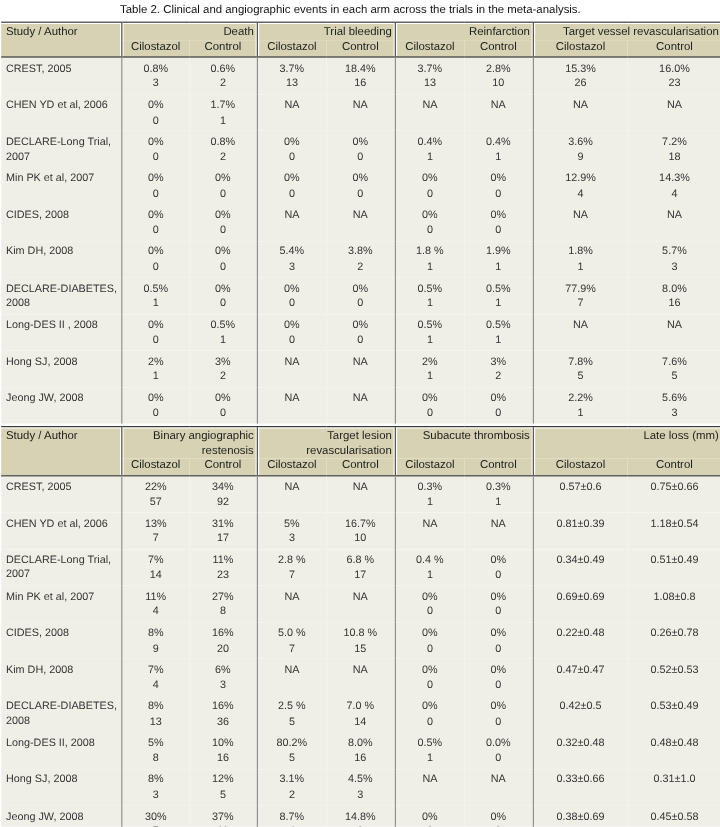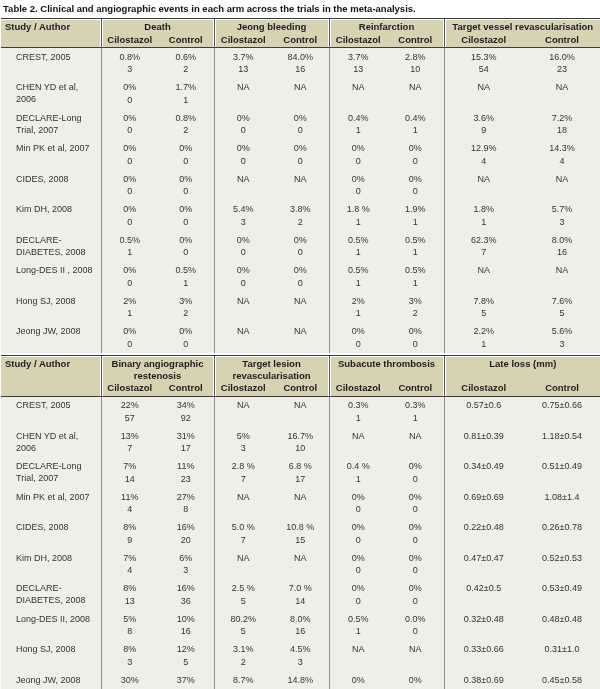--- a/index.html
+++ b/index.html
@@ -4,57 +4,58 @@
 <style>
   html,body{margin:0;padding:0;background:#fff;}
   body{
     width:600px;height:689px;
     font-family:"Liberation Sans","DejaVu Sans",sans-serif;
     color:#2b2b2b;
     -webkit-font-smoothing:antialiased;
   }
   .page{padding:2px 1px 0 1px;}
   .title{
-    font-size:9.5px;font-weight:bold;color:#111;
-    padding:1px 18px 4px 2px;letter-spacing:0;
+    font-size:9.5px;font-weight:normal;color:#111;
+    padding:1px 18px 4px 2px;letter-spacing:0;text-align:center;
   }
   table.data-table{
     width:598px;table-layout:fixed;border-collapse:collapse;
     font-size:9px;line-height:12.5px;
   }
   table.data-table.second{margin-top:2px;}
   
   thead th{
     background:var(--header-bg,#d6d2b3);
-    font-weight:bold;color:#1d1d1d;font-size:9.5px;line-height:11.5px;
+    font-weight:normal;color:#1d1d1d;font-size:9.5px;line-height:11.5px;
     padding:2px 2px 1px 2px;vertical-align:top;text-align:center;
   }
   thead tr.grow th{border-top:1px solid #3c3c3c;}
   th.study-h{
     text-align:left;padding-left:4px;
     box-shadow:inset 0 1px 0 #fff, inset -1px 0 0 #fff;
   }
   th.group{
     box-shadow:inset 0 1px 0 #fff, inset 1px 0 0 #fff, inset -1px 0 0 #fff;
+    text-align:right;
   }
   th.sub-start{box-shadow:inset 1px 0 0 #fff;text-align:center;}
   th.sub-end{box-shadow:inset -1px 0 0 #fff;}
   tr.subrow th{padding-top:0;padding-bottom:2px;}
   
   .gstart{border-left:1px solid #5a5a5a;}
   tbody td.gstart{border-left:1px solid #8f8f8f;}
   
   tbody td{
     background:var(--body-bg,#f0efe7);
     height:28px;vertical-align:top;text-align:center;
     padding:2.5px 1px 0 1px;color:#333;
   }
   tbody tr:first-child td{border-top:1px solid #3c3c3c;}
   table.second tbody tr:last-child td{border-bottom:1px solid #5a5a5a;}
-  td.study{text-align:left;padding-left:15px;padding-right:2px;line-height:12px;}
+  td.study{text-align:left;padding-left:4px;padding-right:2px;line-height:12px;}
   td.val div{min-height:12.5px;}
 </style>
 </head>
 <body>
 
 <div class="page">
 
   <div class="title">Table 2. Clinical and angiographic events in each arm across the trials in the meta-analysis.</div>
 
   <table class="data-table">
@@ -66,21 +67,21 @@
         <col style="width:57px">
         <col style="width:58px">
       <col style="width:57px">
         <col style="width:79px">
         <col style="width:78px">
     </colgroup>
     <thead>
       <tr class="grow">
         <th class="study-h" rowspan="2">Study / Author</th>
         <th class="group gstart" colspan="2">Death</th>
-        <th class="group gstart" colspan="2">Jeong bleeding</th>
+        <th class="group gstart" colspan="2">Trial bleeding</th>
         <th class="group gstart" colspan="2">Reinfarction</th>
         <th class="group gstart" colspan="2">Target vessel revascularisation</th>
       </tr>
       <tr class="subrow">
         <th class="sub-start gstart">Cilostazol</th>
         <th class="sub-end">Control</th>
         <th class="sub-start gstart">Cilostazol</th>
         <th class="sub-end">Control</th>
         <th class="sub-start gstart">Cilostazol</th>
         <th class="sub-end">Control</th>
@@ -97,34 +98,34 @@
           </td>
           <td class="val">
             <div>0.6%</div>
             <div>2</div>
           </td>
           <td class="val gstart">
             <div>3.7%</div>
             <div>13</div>
           </td>
           <td class="val">
-            <div>84.0%</div>
+            <div>18.4%</div>
             <div>16</div>
           </td>
           <td class="val gstart">
             <div>3.7%</div>
             <div>13</div>
           </td>
           <td class="val">
             <div>2.8%</div>
             <div>10</div>
           </td>
           <td class="val gstart">
             <div>15.3%</div>
-            <div>54</div>
+            <div>26</div>
           </td>
           <td class="val">
             <div>16.0%</div>
             <div>23</div>
           </td>
         </tr>
         <tr>
           <td class="study">CHEN YD et al, 2006</td>
           <td class="val gstart">
             <div>0%</div>
@@ -319,21 +320,21 @@
           </td>
           <td class="val gstart">
             <div>0.5%</div>
             <div>1</div>
           </td>
           <td class="val">
             <div>0.5%</div>
             <div>1</div>
           </td>
           <td class="val gstart">
-            <div>62.3%</div>
+            <div>77.9%</div>
             <div>7</div>
           </td>
           <td class="val">
             <div>8.0%</div>
             <div>16</div>
           </td>
         </tr>
         <tr>
           <td class="study">Long-DES II , 2008</td>
           <td class="val gstart">
@@ -603,21 +604,21 @@
           </td>
           <td class="val">
             <div>0%</div>
             <div>0</div>
           </td>
           <td class="val gstart">
             <div>0.69±0.69</div>
             <div></div>
           </td>
           <td class="val">
-            <div>1.08±1.4</div>
+            <div>1.08±0.8</div>
             <div></div>
           </td>
         </tr>
         <tr>
           <td class="study">CIDES, 2008</td>
           <td class="val gstart">
             <div>8%</div>
             <div>9</div>
           </td>
           <td class="val">

